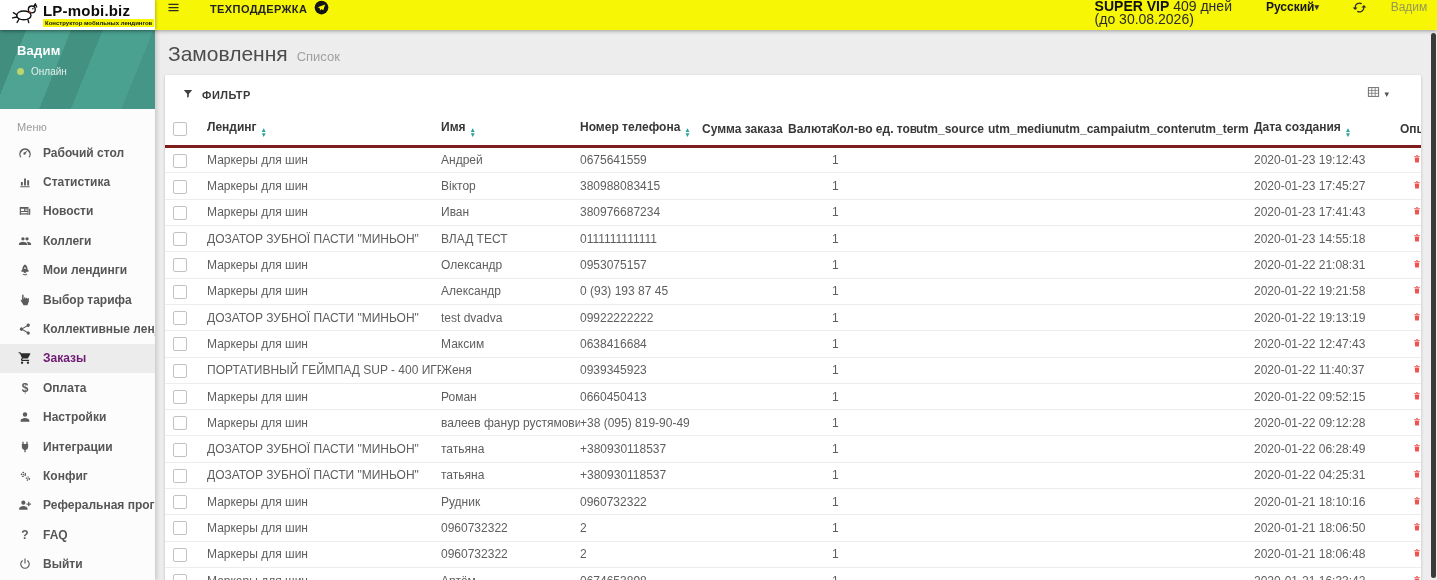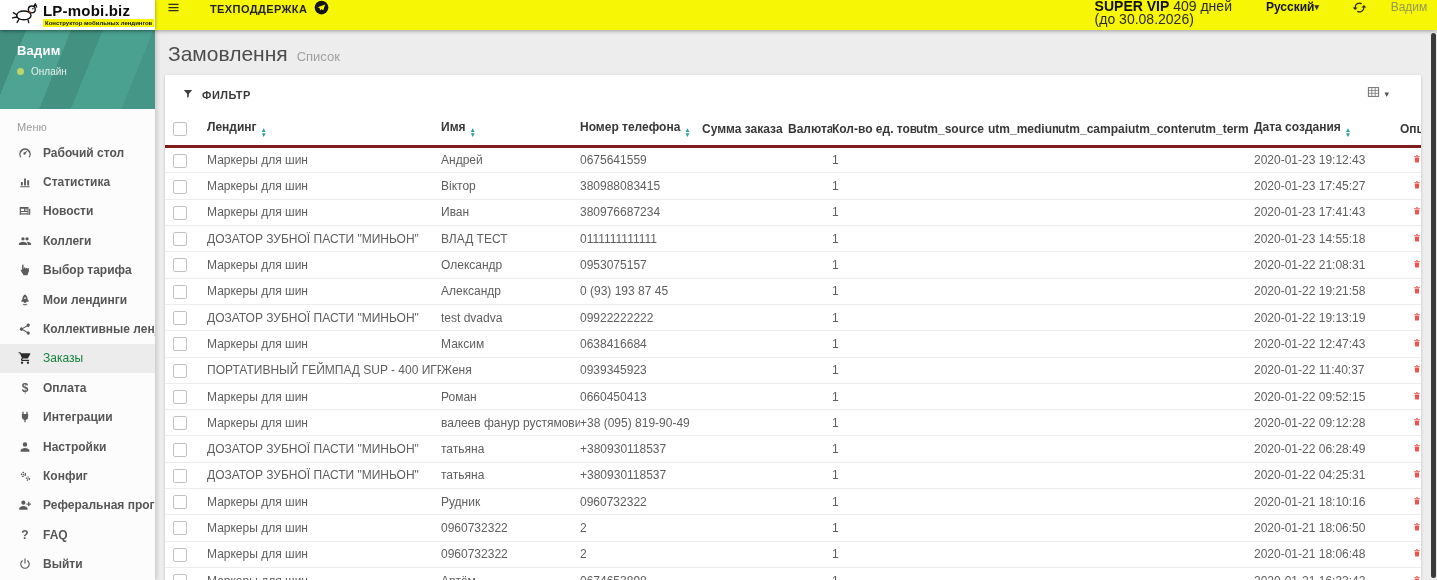--- a/index.html
+++ b/index.html
@@ -65,21 +65,21 @@
   .up-status{display:flex;align-items:center;gap:7px;margin-top:8px;font-size:10px;color:rgba(255,255,255,.85)}
   .up-dot{width:7px;height:7px;border-radius:50%;background:#bcd46e}
   .menu-label{font-size:11px;color:#9b9b9b;padding:12px 0 5px 17px}
   .menu{flex:1}
   .menu-item{
     display:flex;align-items:center;height:29.4px;padding-left:17px;gap:10px;
     font-size:12px;font-weight:600;color:#565656;cursor:pointer;white-space:nowrap;
   }
   .menu-item .mi-icon{width:16px;flex:0 0 16px;display:flex;justify-content:center;align-items:center;color:#5c5c5c}
   .menu-item .mi-icon .txt-ic{font-size:12px;font-weight:800}
-  .menu-item.active{background:#ececec;color:#15803d;font-weight:400}
+  .menu-item.active{background:#ececec;color:#701a75;font-weight:700}
   .menu-item.active .mi-icon{color:#2c2c2c}
   
   .content{flex:1;min-width:0;overflow:hidden;background:#ededed}
   .page-head{margin:12px 0 0 13px;display:flex;align-items:baseline;gap:9px}
   .page-title{font-size:21px;font-weight:400;color:#4c4c4c}
   .page-subtitle{font-size:13px;color:#a0a0a0}
   .card{
     margin:9px 16px 0 10px;background:#fff;border-radius:2px;height:560px;
     box-shadow:0 1px 3px rgba(0,0,0,.22);position:relative;overflow:hidden;
   }
@@ -234,36 +234,36 @@
           <span class="mi-icon">
             <svg width="14" height="14" viewBox="0 0 24 24" fill="currentColor">
               <path d="M8.5 11.2a2.9 2.9 0 1 0-2.9-2.9 2.9 2.9 0 0 0 2.9 2.9zm7 0a2.9 2.9 0 1 0-2.9-2.9 2.9 2.9 0 0 0 2.9 2.9zm-7 1.9c-2.3 0-6.9 1.2-6.9 3.5V19h13.8v-2.4c0-2.3-4.6-3.5-6.9-3.5zm7 0c-.3 0-.6 0-1 .1a4.2 4.2 0 0 1 1.9 3.4V19h6v-2.4c0-2.3-4.6-3.5-6.9-3.5z"></path>
             </svg>
           </span>
           <span class="mi-label">Коллеги</span>
         </div>
         <div class="menu-item">
           <span class="mi-icon">
             <svg width="14" height="14" viewBox="0 0 24 24" fill="currentColor">
+              <path d="M12 2.5s4.5 2 4.5 8.5l2.3 2.7-1.8 1.8-1.8-1a7.6 7.6 0 0 1-3.2 3 7.6 7.6 0 0 1-3.2-3l-1.8 1-1.8-1.8L7.5 11C7.5 4.5 12 2.5 12 2.5zm0 4.6a1.6 1.6 0 1 0 1.6 1.6A1.6 1.6 0 0 0 12 7.1zM8.8 18.6 8 21.5l2.1-1.8 1.9 2.2 1.9-2.2 2.1 1.8-.8-2.9a10 10 0 0 1-6.4 0z"></path>
+            </svg>
+          </span>
+          <span class="mi-label">Мои лендинги</span>
+        </div>
+        <div class="menu-item">
+          <span class="mi-icon">
+            <svg width="14" height="14" viewBox="0 0 24 24" fill="currentColor">
               <path d="M7 3.9a1.3 1.3 0 0 1 2.6 0V10h.7V8.6a1.2 1.2 0 0 1 2.4 0V10h.7V9.2a1.2 1.2 0 0 1 2.4 0V10h.7v-.2a1.1 1.1 0 0 1 2.2 0V14l-2.6 7H9.6l-4.8-7.6a1.3 1.3 0 0 1 2-1.6L7 13V3.9z"></path>
             </svg>
           </span>
           <span class="mi-label">Выбор тарифа</span>
         </div>
         <div class="menu-item">
           <span class="mi-icon">
             <svg width="14" height="14" viewBox="0 0 24 24" fill="currentColor">
-              <path d="M12 2.5s4.5 2 4.5 8.5l2.3 2.7-1.8 1.8-1.8-1a7.6 7.6 0 0 1-3.2 3 7.6 7.6 0 0 1-3.2-3l-1.8 1-1.8-1.8L7.5 11C7.5 4.5 12 2.5 12 2.5zm0 4.6a1.6 1.6 0 1 0 1.6 1.6A1.6 1.6 0 0 0 12 7.1zM8.8 18.6 8 21.5l2.1-1.8 1.9 2.2 1.9-2.2 2.1 1.8-.8-2.9a10 10 0 0 1-6.4 0z"></path>
-            </svg>
-          </span>
-          <span class="mi-label">Мои лендинги</span>
-        </div>
-        <div class="menu-item">
-          <span class="mi-icon">
-            <svg width="14" height="14" viewBox="0 0 24 24" fill="currentColor">
               <path d="M17.5 15.7a2.8 2.8 0 0 0-1.9.8l-6.9-4a3.2 3.2 0 0 0 0-1l6.9-4a2.8 2.8 0 1 0-.9-2.1 3 3 0 0 0 .1.7l-6.9 4a2.9 2.9 0 1 0 0 4.2l7 4.1a2.7 2.7 0 0 0-.1.6 2.8 2.8 0 1 0 2.8-2.8z"></path>
             </svg>
           </span>
           <span class="mi-label">Коллективные лендинги</span>
         </div>
         <div class="menu-item active">
           <span class="mi-icon">
             <svg width="14" height="14" viewBox="0 0 24 24" fill="currentColor">
               <path d="M7 18a2 2 0 1 0 2 2 2 2 0 0 0-2-2zm10 0a2 2 0 1 0 2 2 2 2 0 0 0-2-2zM7.4 15a.2.2 0 0 1-.2-.3l.9-1.7h7.4a2 2 0 0 0 1.8-1l3.6-6.5A1 1 0 0 0 20 4H5.2l-1-2H1v2h2l3.6 7.6-1.4 2.4A2 2 0 0 0 7 17h12v-2z"></path>
             </svg>
@@ -272,32 +272,32 @@
         </div>
         <div class="menu-item">
           <span class="mi-icon">
             <span class="txt-ic">$</span>
           </span>
           <span class="mi-label">Оплата</span>
         </div>
         <div class="menu-item">
           <span class="mi-icon">
             <svg width="14" height="14" viewBox="0 0 24 24" fill="currentColor">
+              <path d="M12 11.6a3.8 3.8 0 1 0-3.8-3.8A3.8 3.8 0 0 0 12 11.6zm0 2.2c-3.2 0-7.6 1.6-7.6 4.8V20h15.2v-1.4c0-3.2-4.4-4.8-7.6-4.8z"></path>
+            </svg>
+          </span>
+          <span class="mi-label">Настройки</span>
+        </div>
+        <div class="menu-item">
+          <span class="mi-icon">
+            <svg width="14" height="14" viewBox="0 0 24 24" fill="currentColor">
               <path d="M16.5 7V3h-2.2v4H9.7V3H7.5v4H6.6v5a5.4 5.4 0 0 0 4.3 5.3V21h2.2v-3.7A5.4 5.4 0 0 0 17.4 12V7z"></path>
             </svg>
           </span>
           <span class="mi-label">Интеграции</span>
-        </div>
-        <div class="menu-item">
-          <span class="mi-icon">
-            <svg width="14" height="14" viewBox="0 0 24 24" fill="currentColor">
-              <path d="M12 11.6a3.8 3.8 0 1 0-3.8-3.8A3.8 3.8 0 0 0 12 11.6zm0 2.2c-3.2 0-7.6 1.6-7.6 4.8V20h15.2v-1.4c0-3.2-4.4-4.8-7.6-4.8z"></path>
-            </svg>
-          </span>
-          <span class="mi-label">Настройки</span>
         </div>
         <div class="menu-item">
           <span class="mi-icon">
             <svg width="14" height="14" viewBox="0 0 24 24" fill="currentColor">
               <circle cx="9.3" cy="9.3" r="3.4" fill="none" stroke="currentColor" stroke-width="2.2" stroke-dasharray="2.6 1.7"></circle>
               <circle cx="9.3" cy="9.3" r="1.3"></circle>
               <circle cx="17" cy="16.5" r="2.7" fill="none" stroke="currentColor" stroke-width="2" stroke-dasharray="2.1 1.5"></circle>
               <circle cx="17" cy="16.5" r="1"></circle>
             </svg>
           </span>

